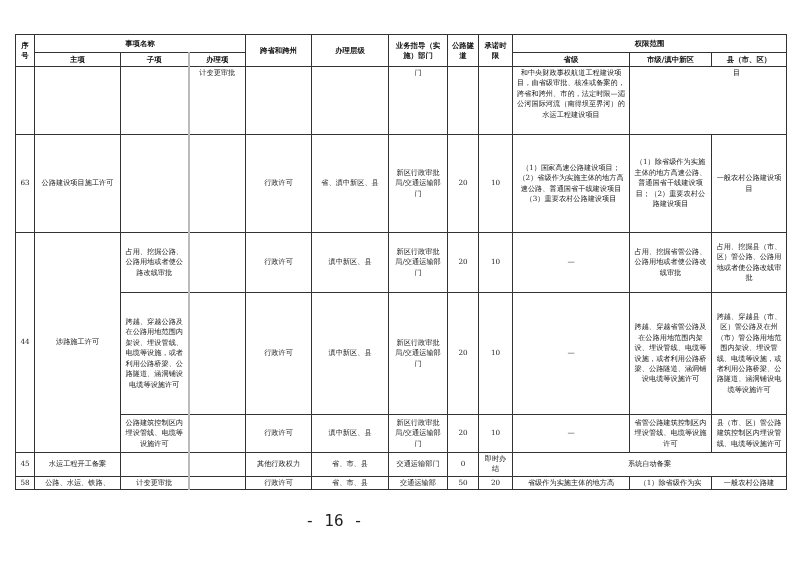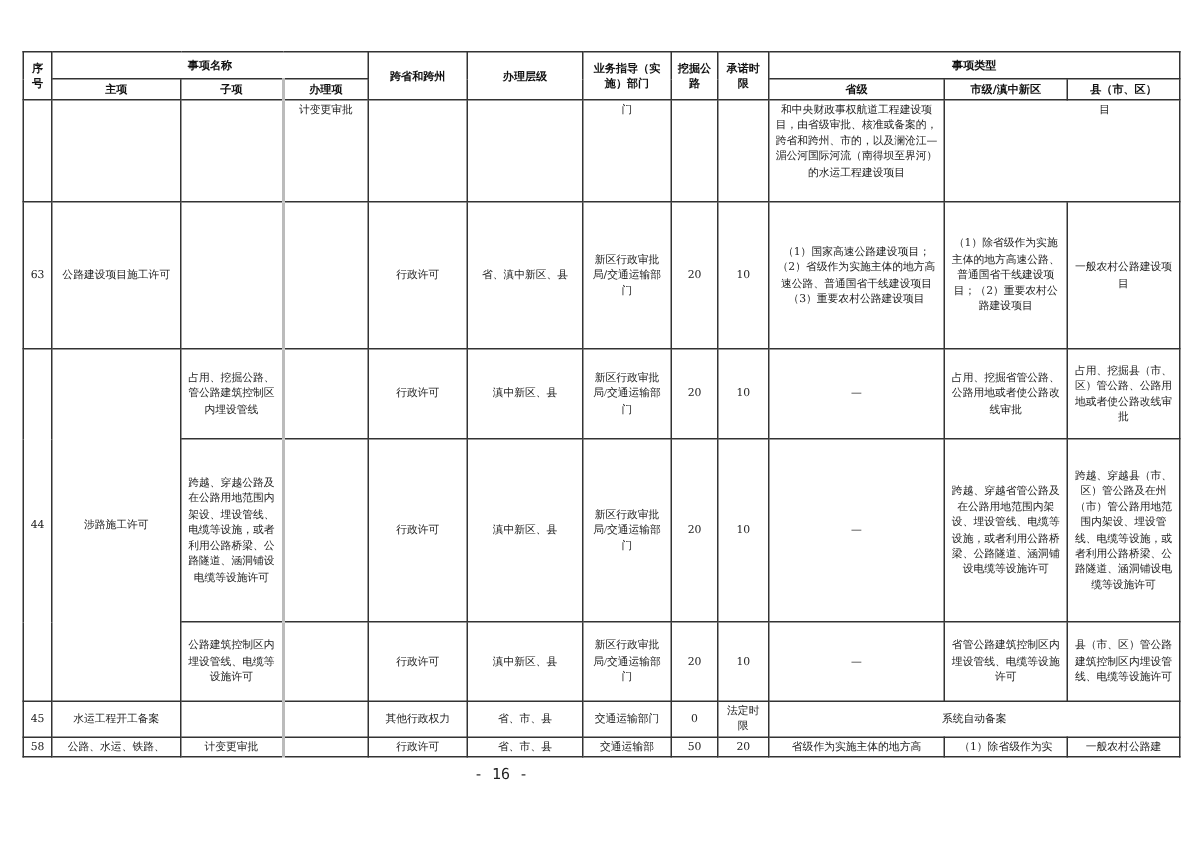--- a/index.html
+++ b/index.html
@@ -18,28 +18,28 @@
     vertical-align: middle;
     text-align: center;
     word-break: break-all;
     overflow: hidden;
   }
   table.grid th {
     font-family: "DejaVu Sans", "Liberation Sans", sans-serif;
     font-weight: bold; font-size: 7.4px; line-height: 10px;
     color: #111;
   }
-  .l { text-align: left; font-family: Liberation Serif, serif; }
+  .l { text-align: left; }
   .top { vertical-align: top !important; }
   .thick-left { border-left: 2px solid #bbb !important; }
   .hdr-bottom th { border-bottom: 2px solid #999; }
   .page-num {
     position: absolute; top: 511px; left: 0; width: 668px; text-align: center;
     font-family: "DejaVu Sans Mono", "Liberation Mono", monospace;
-    font-size: 10px; color: #222;
+    font-size: 16px; color: #222;
   }
   .dash { font-size: 10px; }
 </style>
 </head>
 <body>
 
 <table class="grid">
   <colgroup>
     <col style="width:19px">
     <col style="width:86px">
@@ -58,23 +58,23 @@
   <tbody>
       <tr style="height:18px">
     <th rowspan="2">
       <span>序</span><br>
       <span>号</span>
     </th>
     <th colspan="3">事项名称</th>
     <th rowspan="2">跨省和跨州</th>
     <th rowspan="2">办理层级</th>
     <th rowspan="2">业务指导（实施）部门</th>
-    <th rowspan="2">挖掘公路</th>
+    <th rowspan="2">公路隧道</th>
     <th rowspan="2">承诺时限</th>
-    <th colspan="3">事项类型</th>
+    <th colspan="3">权限范围</th>
   </tr>
 
   <tr style="height:14px" class="hdr-bottom">
     <th>主项</th>
     <th>子项</th>
     <th class="thick-left">办理项</th>
     <th>省级</th>
     <th>市级/滇中新区</th>
     <th>县（市、区）</th>
   </tr>
@@ -82,21 +82,21 @@
   <tr style="height:68px">
     <td></td>
     <td></td>
     <td></td>
     <td class="thick-left l top">计变更审批</td>
     <td></td>
     <td></td>
     <td class="top">门</td>
     <td></td>
     <td></td>
-    <td class="top">和中央财政事权航道工程建设项目，由省级审批、核准或备案的，跨省和跨州、市的，以及澜沧江—湄公河国际河流（南得坝至界河）的水运工程建设项目</td>
+    <td class="top">和中央财政事权航道工程建设项目，由省级审批、核准或备案的，跨省和跨州、市的，法定时限—湄公河国际河流（南得坝至界河）的水运工程建设项目</td>
     <td colspan="2" class="top" style="text-align:center;padding-left:60px">目</td>
   </tr>
 
   <tr style="height:98px">
     <td>63</td>
     <td class="l">公路建设项目施工许可</td>
     <td></td>
     <td class="thick-left"></td>
     <td>行政许可</td>
     <td>省、滇中新区、县</td>
@@ -104,21 +104,21 @@
     <td>20</td>
     <td>10</td>
     <td>（1）国家高速公路建设项目；（2）省级作为实施主体的地方高速公路、普通国省干线建设项目（3）重要农村公路建设项目</td>
     <td>（1）除省级作为实施主体的地方高速公路、普通国省干线建设项目；（2）重要农村公路建设项目</td>
     <td>一般农村公路建设项目</td>
   </tr>
 
   <tr style="height:60px">
     <td rowspan="3">44</td>
     <td rowspan="3" class="l">涉路施工许可</td>
-    <td class="l">占用、挖掘公路、管公路建筑控制区内埋设管线</td>
+    <td class="l">占用、挖掘公路、公路用地或者使公路改线审批</td>
     <td class="thick-left"></td>
     <td>行政许可</td>
     <td>滇中新区、县</td>
     <td class="l">新区行政审批局/交通运输部门</td>
     <td>20</td>
     <td>10</td>
     <td class="dash">—</td>
     <td class="l">占用、挖掘省管公路、公路用地或者使公路改线审批</td>
     <td class="l">占用、挖掘县（市、区）管公路、公路用地或者使公路改线审批</td>
   </tr>
@@ -129,21 +129,21 @@
     <td>行政许可</td>
     <td>滇中新区、县</td>
     <td class="l">新区行政审批局/交通运输部门</td>
     <td>20</td>
     <td>10</td>
     <td class="dash">—</td>
     <td class="l">跨越、穿越省管公路及在公路用地范围内架设、埋设管线、电缆等设施，或者利用公路桥梁、公路隧道、涵洞铺设电缆等设施许可</td>
     <td class="l">跨越、穿越县（市、区）管公路及在州（市）管公路用地范围内架设、埋设管线、电缆等设施，或者利用公路桥梁、公路隧道、涵洞铺设电缆等设施许可</td>
   </tr>
 
-  <tr style="height:53px">
+  <tr style="height:38px">
     <td class="l">公路建筑控制区内埋设管线、电缆等设施许可</td>
     <td class="thick-left"></td>
     <td>行政许可</td>
     <td>滇中新区、县</td>
     <td class="l">新区行政审批局/交通运输部门</td>
     <td>20</td>
     <td>10</td>
     <td class="dash">—</td>
     <td class="l">省管公路建筑控制区内埋设管线、电缆等设施许可</td>
     <td class="l">县（市、区）管公路建筑控制区内埋设管线、电缆等设施许可</td>
@@ -151,21 +151,21 @@
 
   <tr style="height:21px">
     <td>45</td>
     <td class="l">水运工程开工备案</td>
     <td></td>
     <td class="thick-left"></td>
     <td>其他行政权力</td>
     <td>省、市、县</td>
     <td>交通运输部门</td>
     <td>0</td>
-    <td>法定时限</td>
+    <td>即时办结</td>
     <td colspan="3">系统自动备案</td>
   </tr>
 
   <tr style="height:12px">
     <td>58</td>
     <td class="l" style="white-space:nowrap">公路、水运、铁路、</td>
     <td class="l" style="white-space:nowrap">计变更审批</td>
     <td class="thick-left"></td>
     <td>行政许可</td>
     <td>省、市、县</td>

